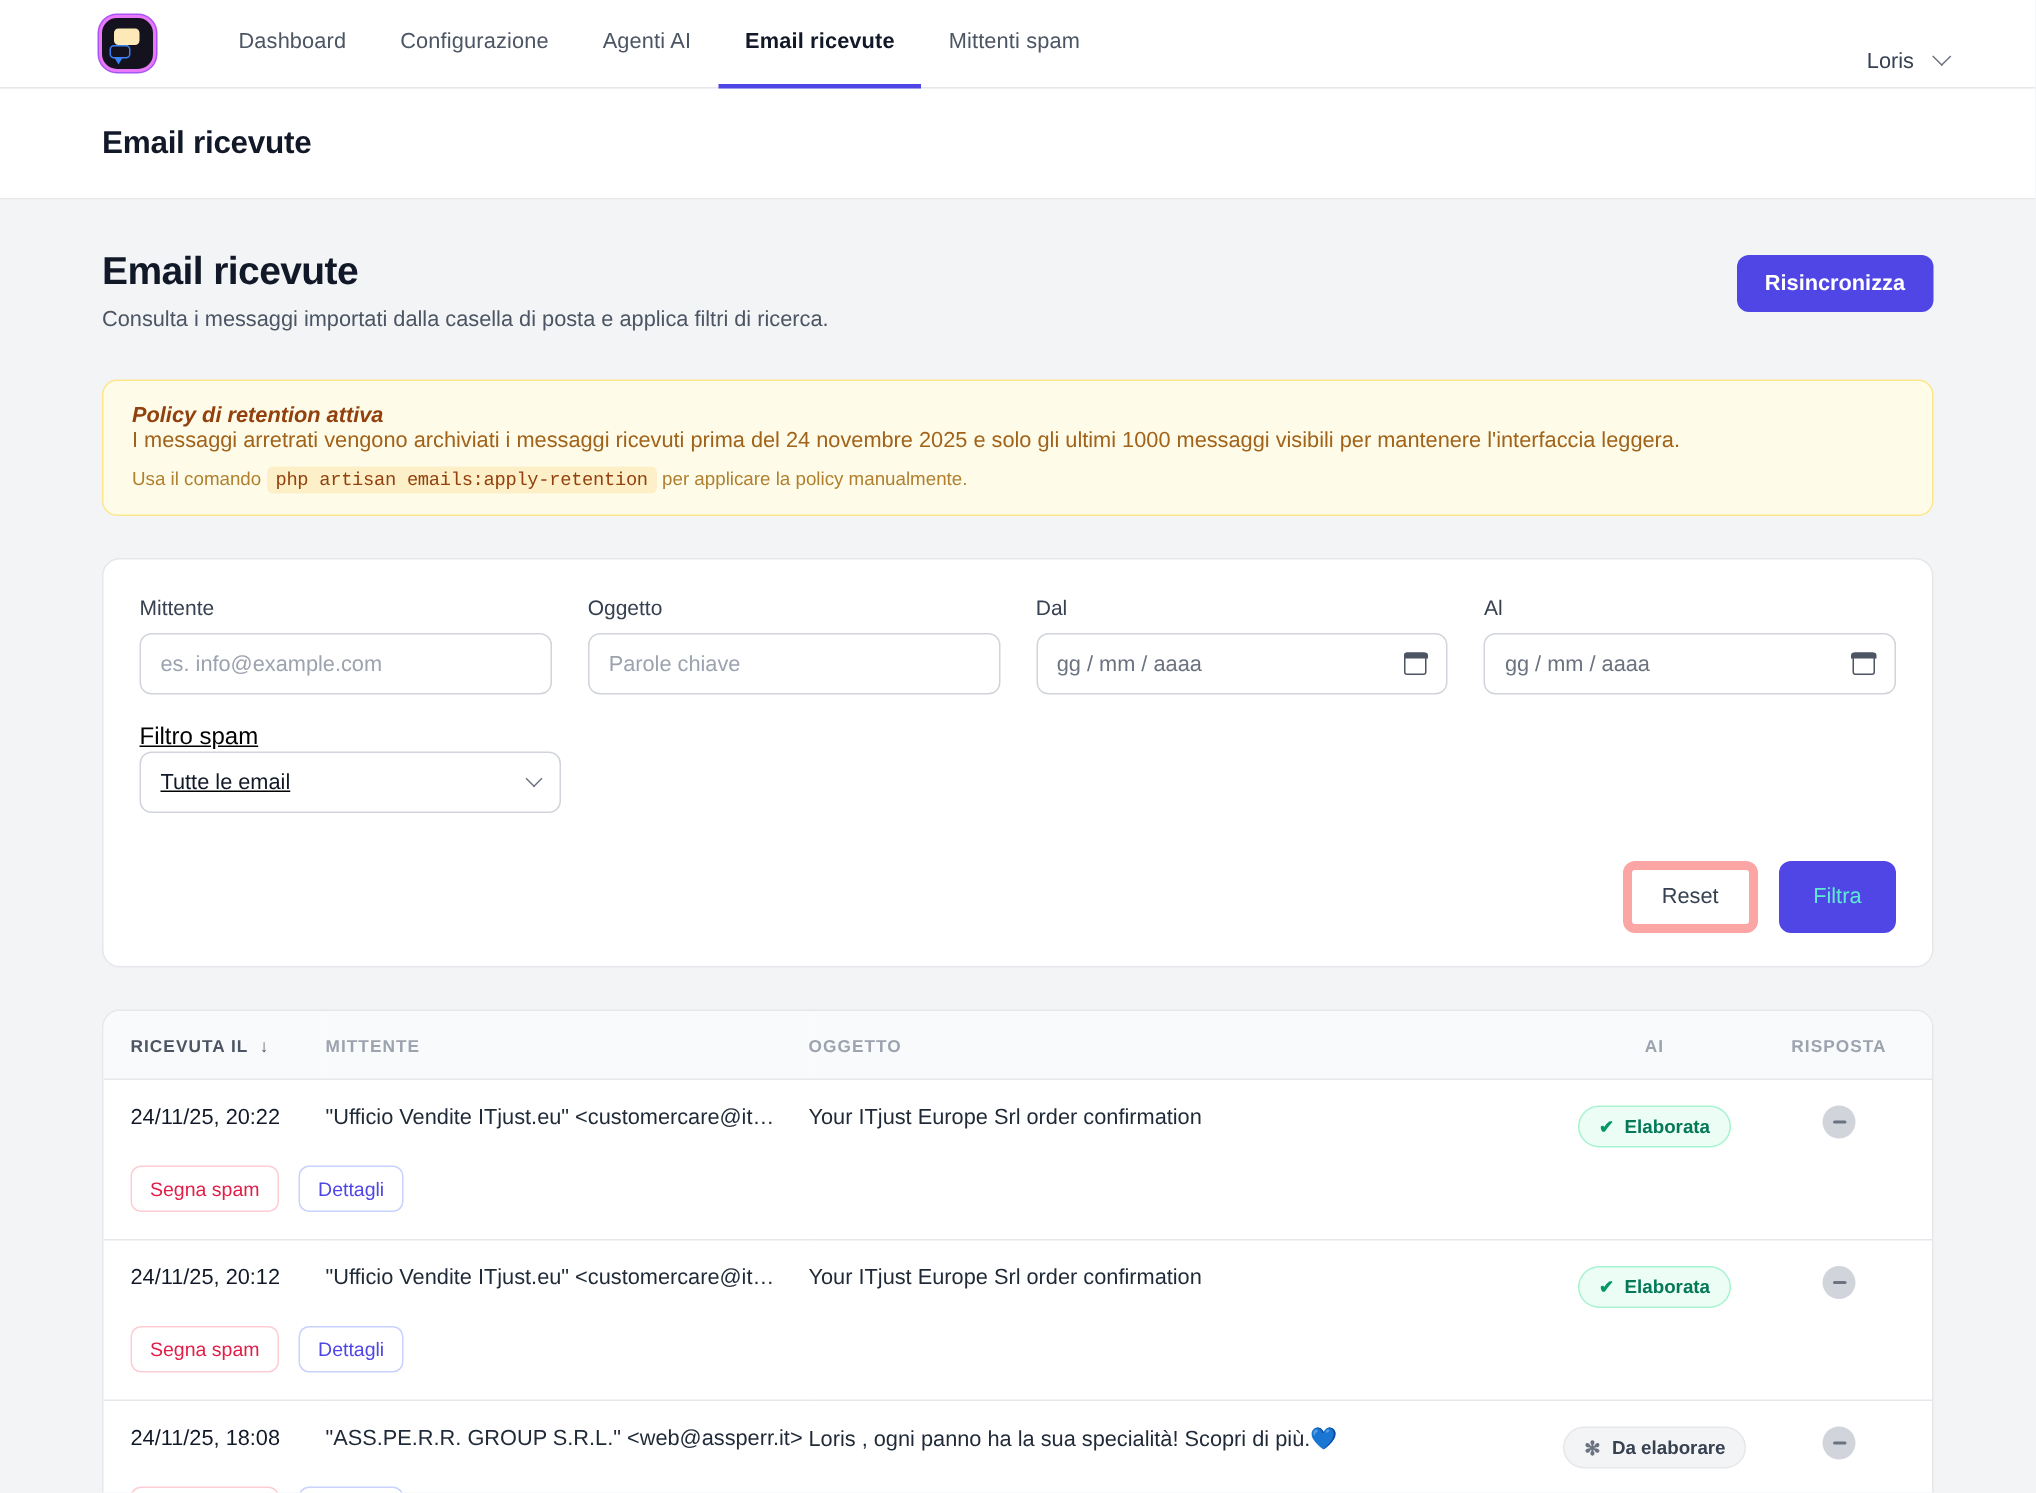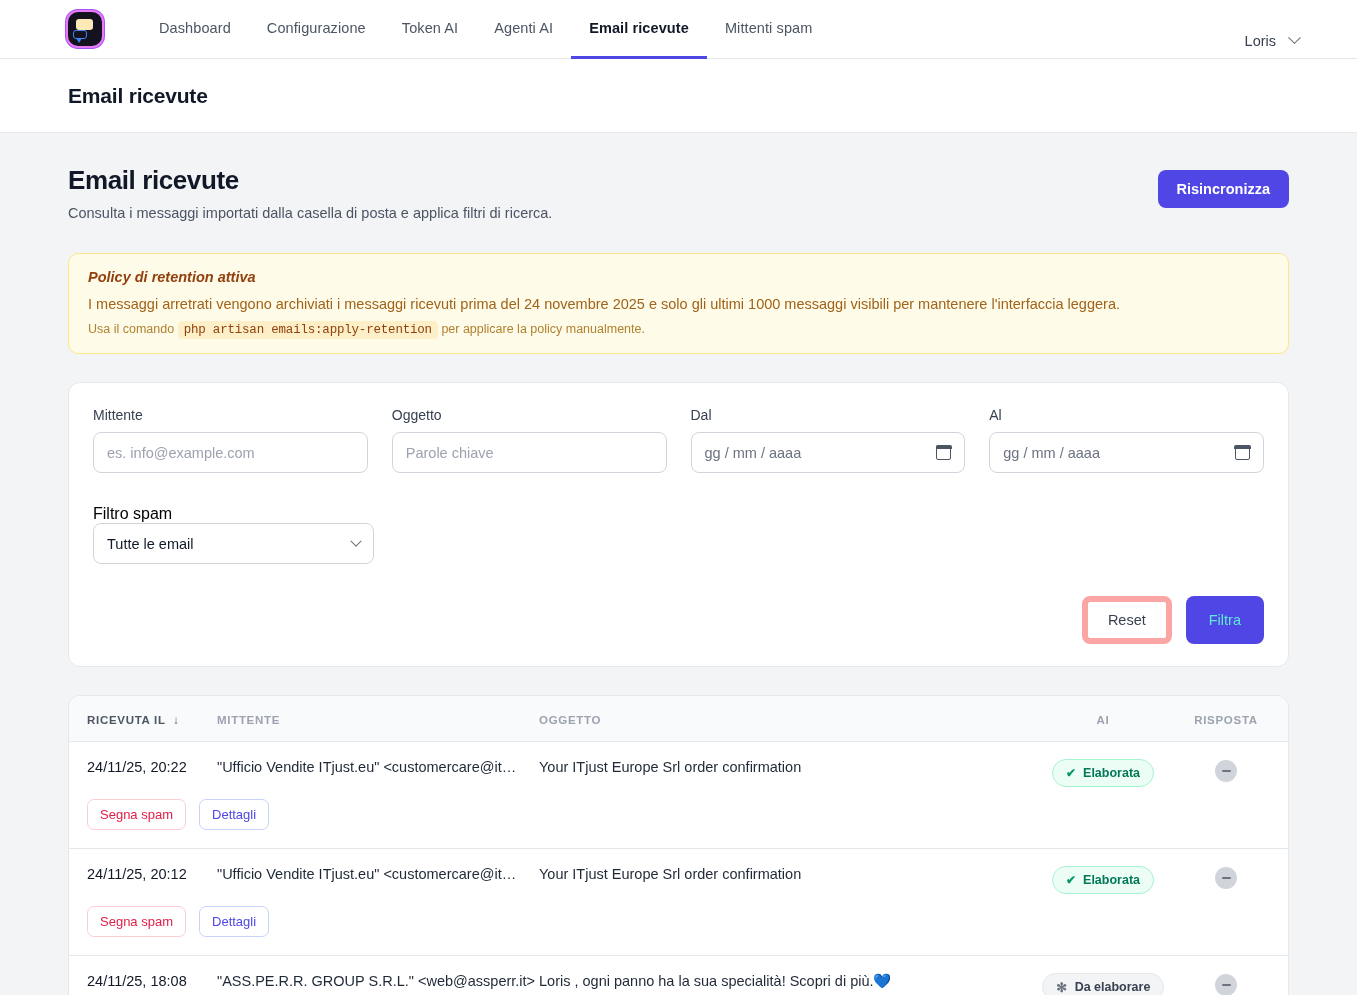--- a/index.html
+++ b/index.html
@@ -162,21 +162,21 @@
     border-radius: 10px;
     padding: 15px 18px 16px 19px;
   }
   .alert-title {
     font-size: 14.5px;
     font-weight: 600;
     color: #92400e;
     font-style: italic;
   }
   .alert-body {
-    margin-top: 10px;
+    margin-top: 0;
     font-size: 14.5px;
     color: #a1621a;
     line-height: 1.35;
   }
   .alert-foot {
     margin-top: 8px;
     font-size: 12.5px;
     color: #b08030;
   }
   code.cmd {
@@ -236,21 +236,21 @@
     flex: 0 0 auto;
   }
   .cal-icon:before {
     content: "";
     position: absolute;
     top: -1.6px; left: -1.6px; right: -1.6px;
     height: 4px;
     background: #4b5563;
     border-radius: 2px 2px 0 0;
   }
-  .filter-row2 { margin-top: 32px; width: 281px; }
+  .filter-row2 { margin-top: 20px; width: 281px; text-decoration: underline; }
   .select {
     width: 100%;
     height: 41px;
     border: 1px solid #d1d5db;
     border-radius: 8px;
     background: #fff;
     padding: 0 13px;
     font-size: 14.5px;
     color: #111827;
     display: flex;
@@ -407,21 +407,20 @@
 
 <div class="navbar">
   <div class="brand-logo">
     <span class="bubble-a"></span>
     <span class="bubble-b"></span>
   </div>
 
   <nav class="nav-links">
     <div class="nav-link">Dashboard</div>
     <div class="nav-link">Configurazione</div>
-    <div class="nav-link">Token AI</div>
     <div class="nav-link">Agenti AI</div>
     <div class="nav-link active">Email ricevute</div>
     <div class="nav-link">Mittenti spam</div>
   </nav>
 
   <div class="nav-user">
     <span>Loris</span>
     <span class="chev"></span>
   </div>
 </div>

